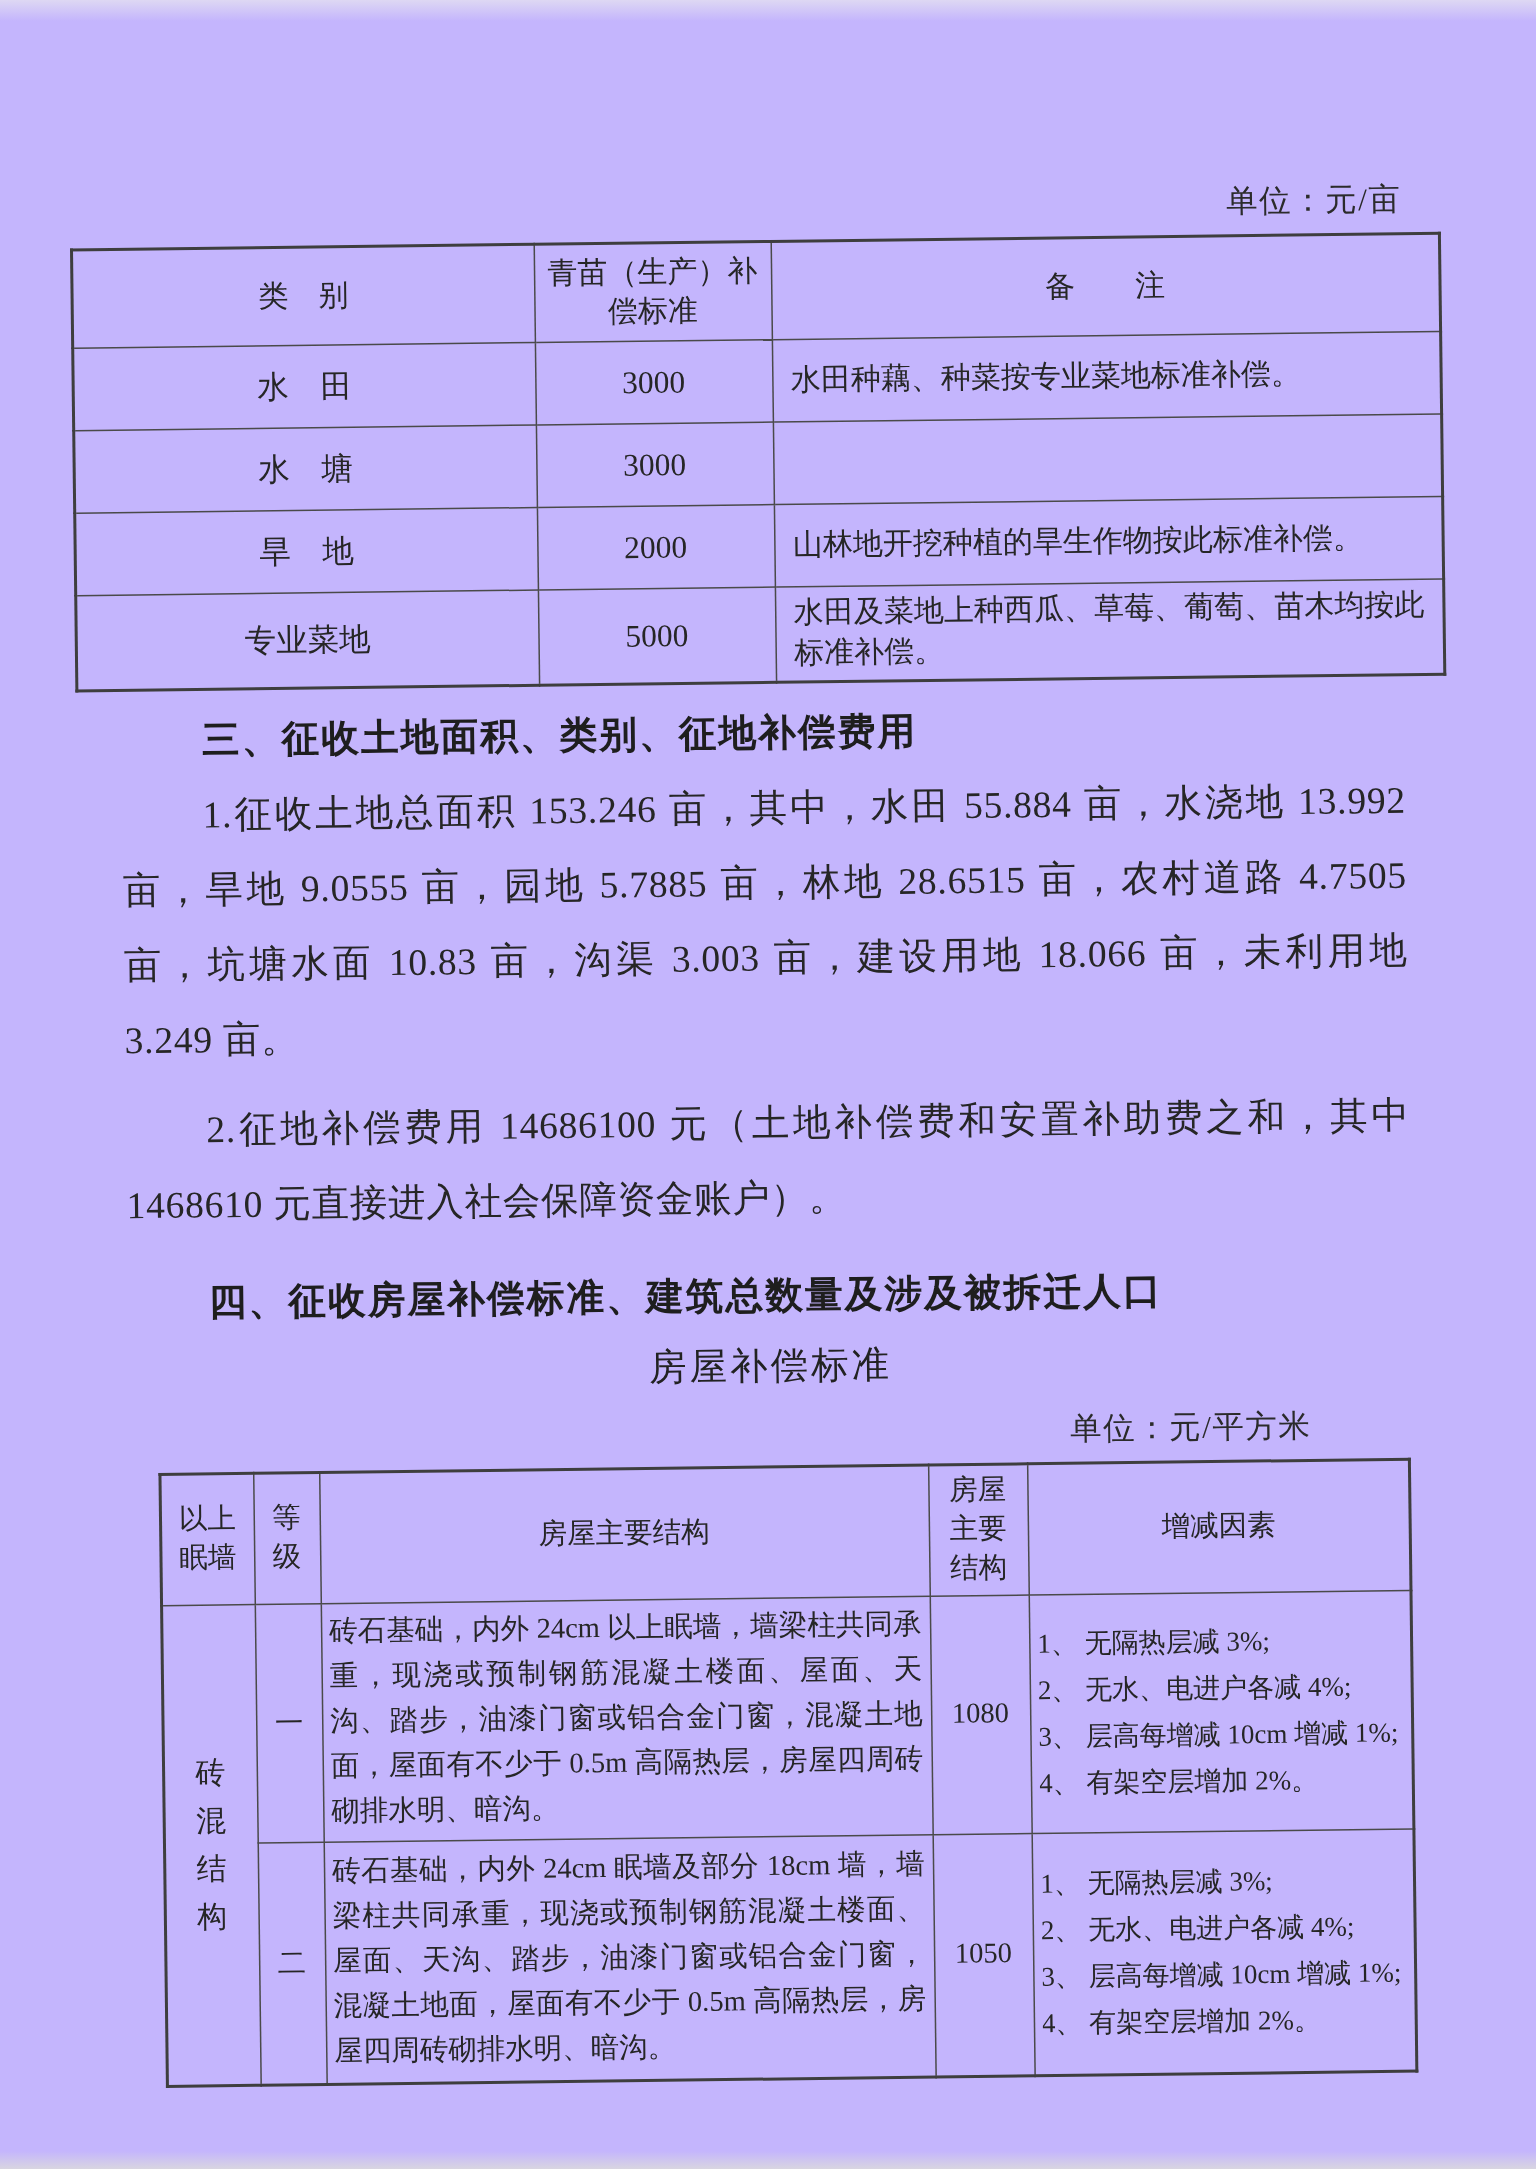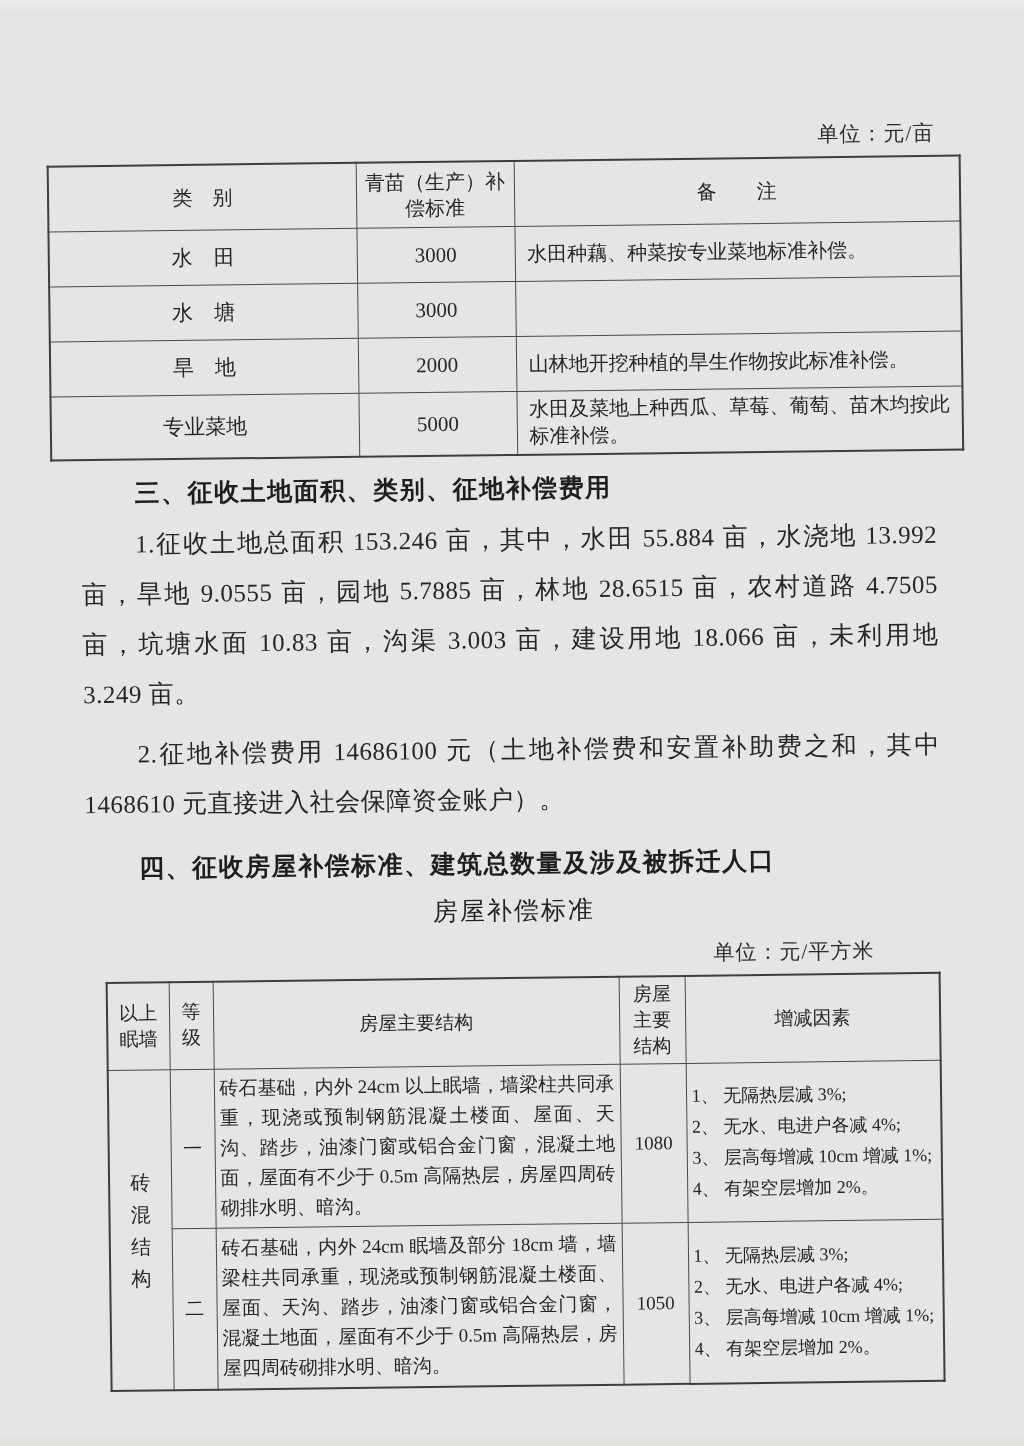--- a/index.html
+++ b/index.html
@@ -11,21 +11,21 @@
     width: 1024px;
     height: 1446px;
     position: relative;
     overflow: hidden;
     font-family: "Liberation Serif", serif;
     color: #262626;
   }
   .page {
     position: absolute;
     inset: 0;
-    background: #e5e5e5;
+    background: #c4b5fd;
     overflow: hidden;
   }
   
   .page::before {
     content: "";
     position: absolute;
     left: 0; right: 0; top: 0;
     height: 14px;
     background: linear-gradient(180deg, #efefec, rgba(255,255,255,0));
     opacity: .6;
@@ -115,21 +115,21 @@
   }
   .t2 th, .t2 td {
     border: 1px solid #4a4a4a;
     font-weight: normal;
     font-size: 19px;
     padding: 4px 5px;
     vertical-align: middle;
   }
   .t2 thead th { height: 76px; text-align: center; line-height: 26px; }
   .t2 .hdr-narrow div { width: 44px; margin: 0 auto; word-break: break-all; }
-  .t2 .hdr-grade div { width: 22px; margin: 0 auto; word-break: break-all; font-family: Liberation Mono, monospace; }
+  .t2 .hdr-grade div { width: 22px; margin: 0 auto; word-break: break-all; }
   .c-type {
     vertical-align: bottom;
     text-align: center;
     padding-bottom: 16px;
   }
   .c-type div {
     width: 22px;
     margin: 0 auto;
     word-break: break-all;
     line-height: 32px;

